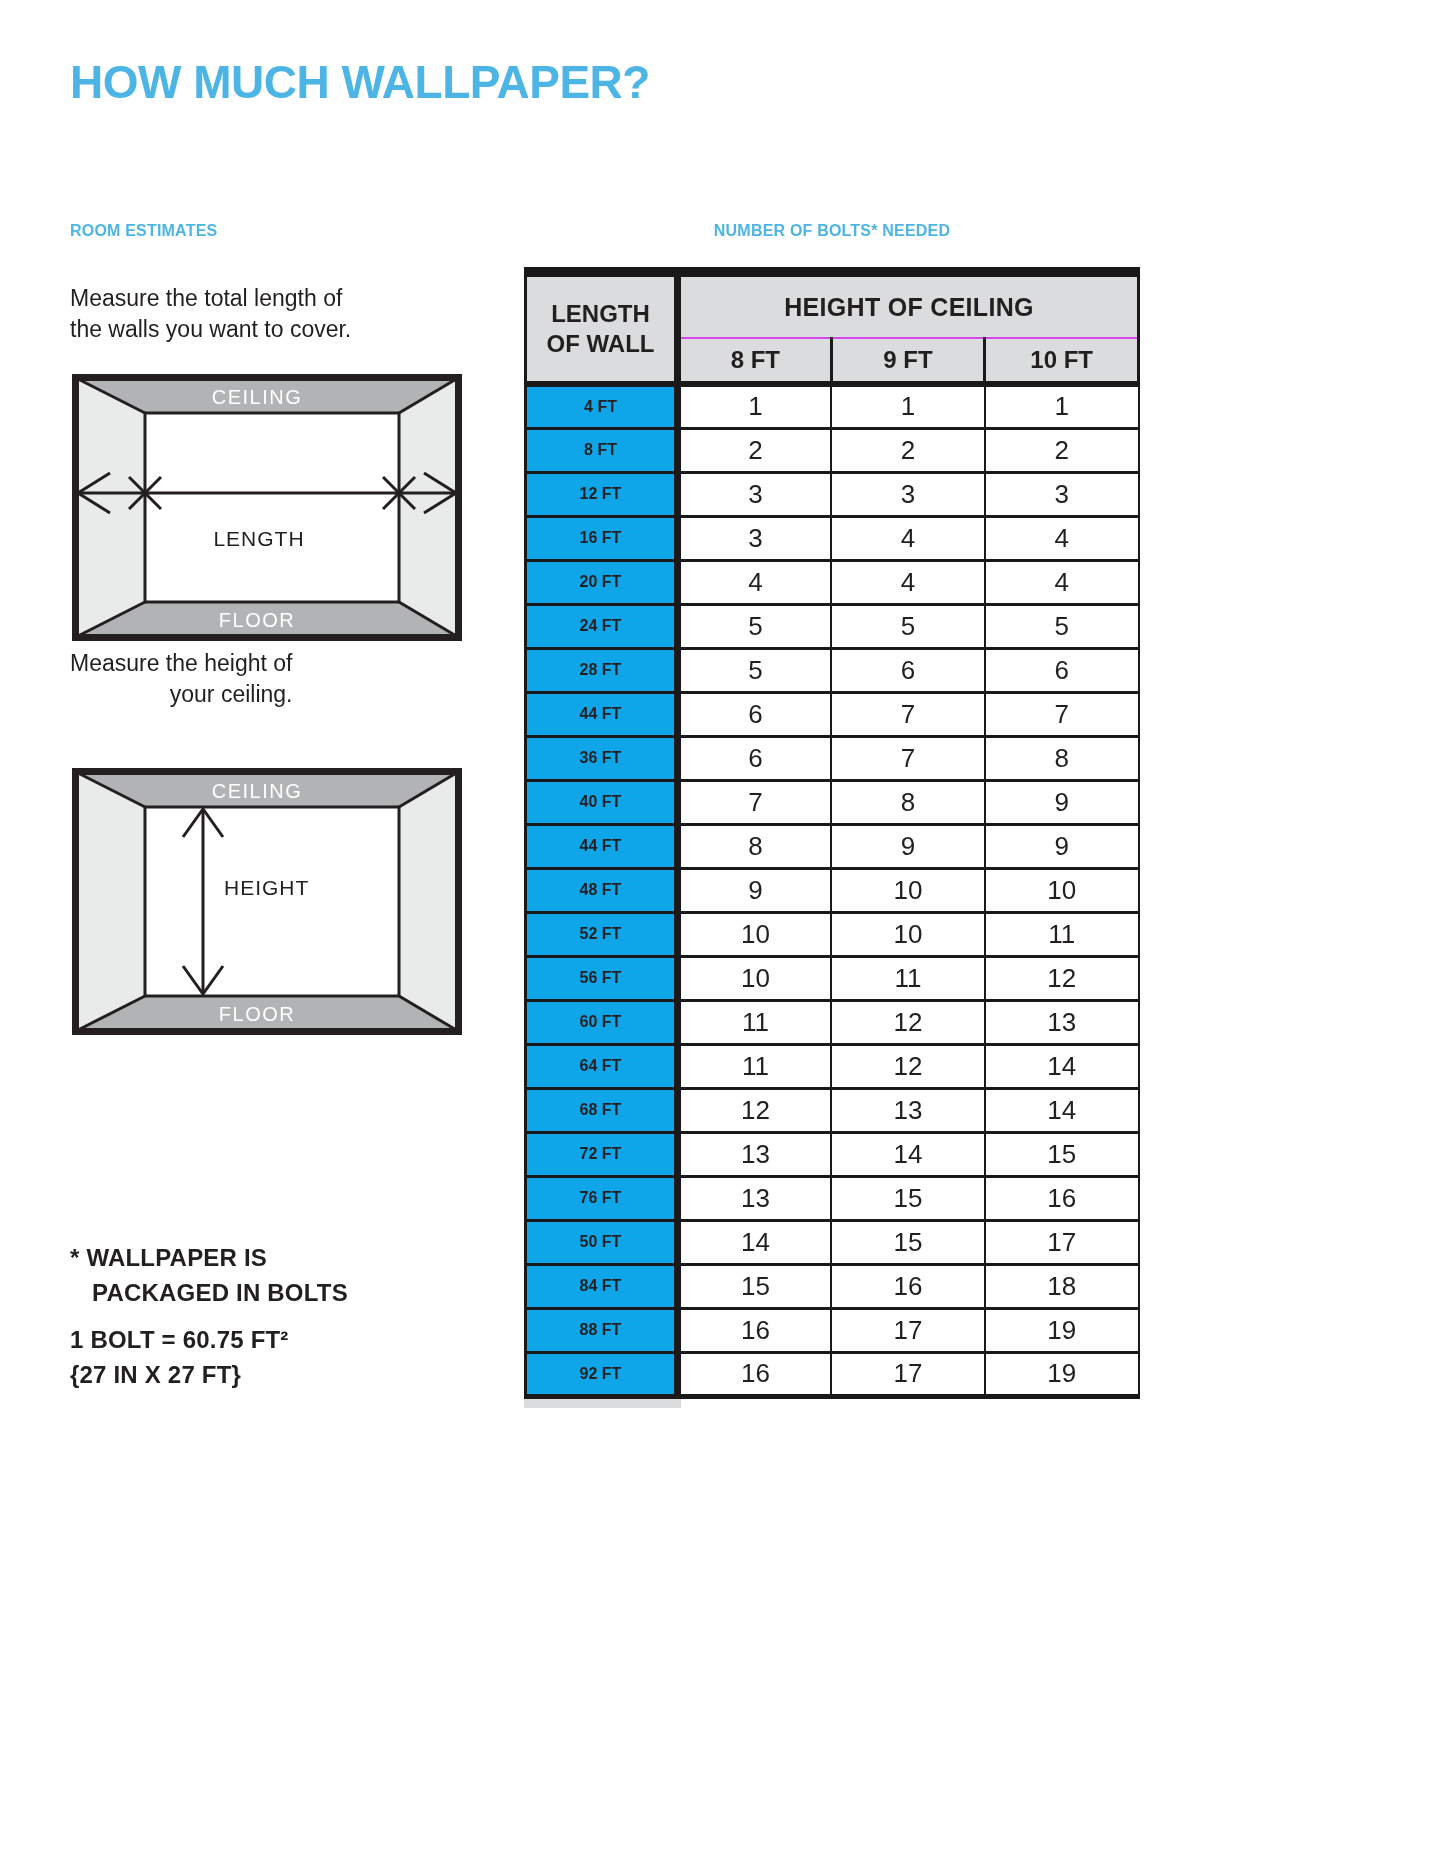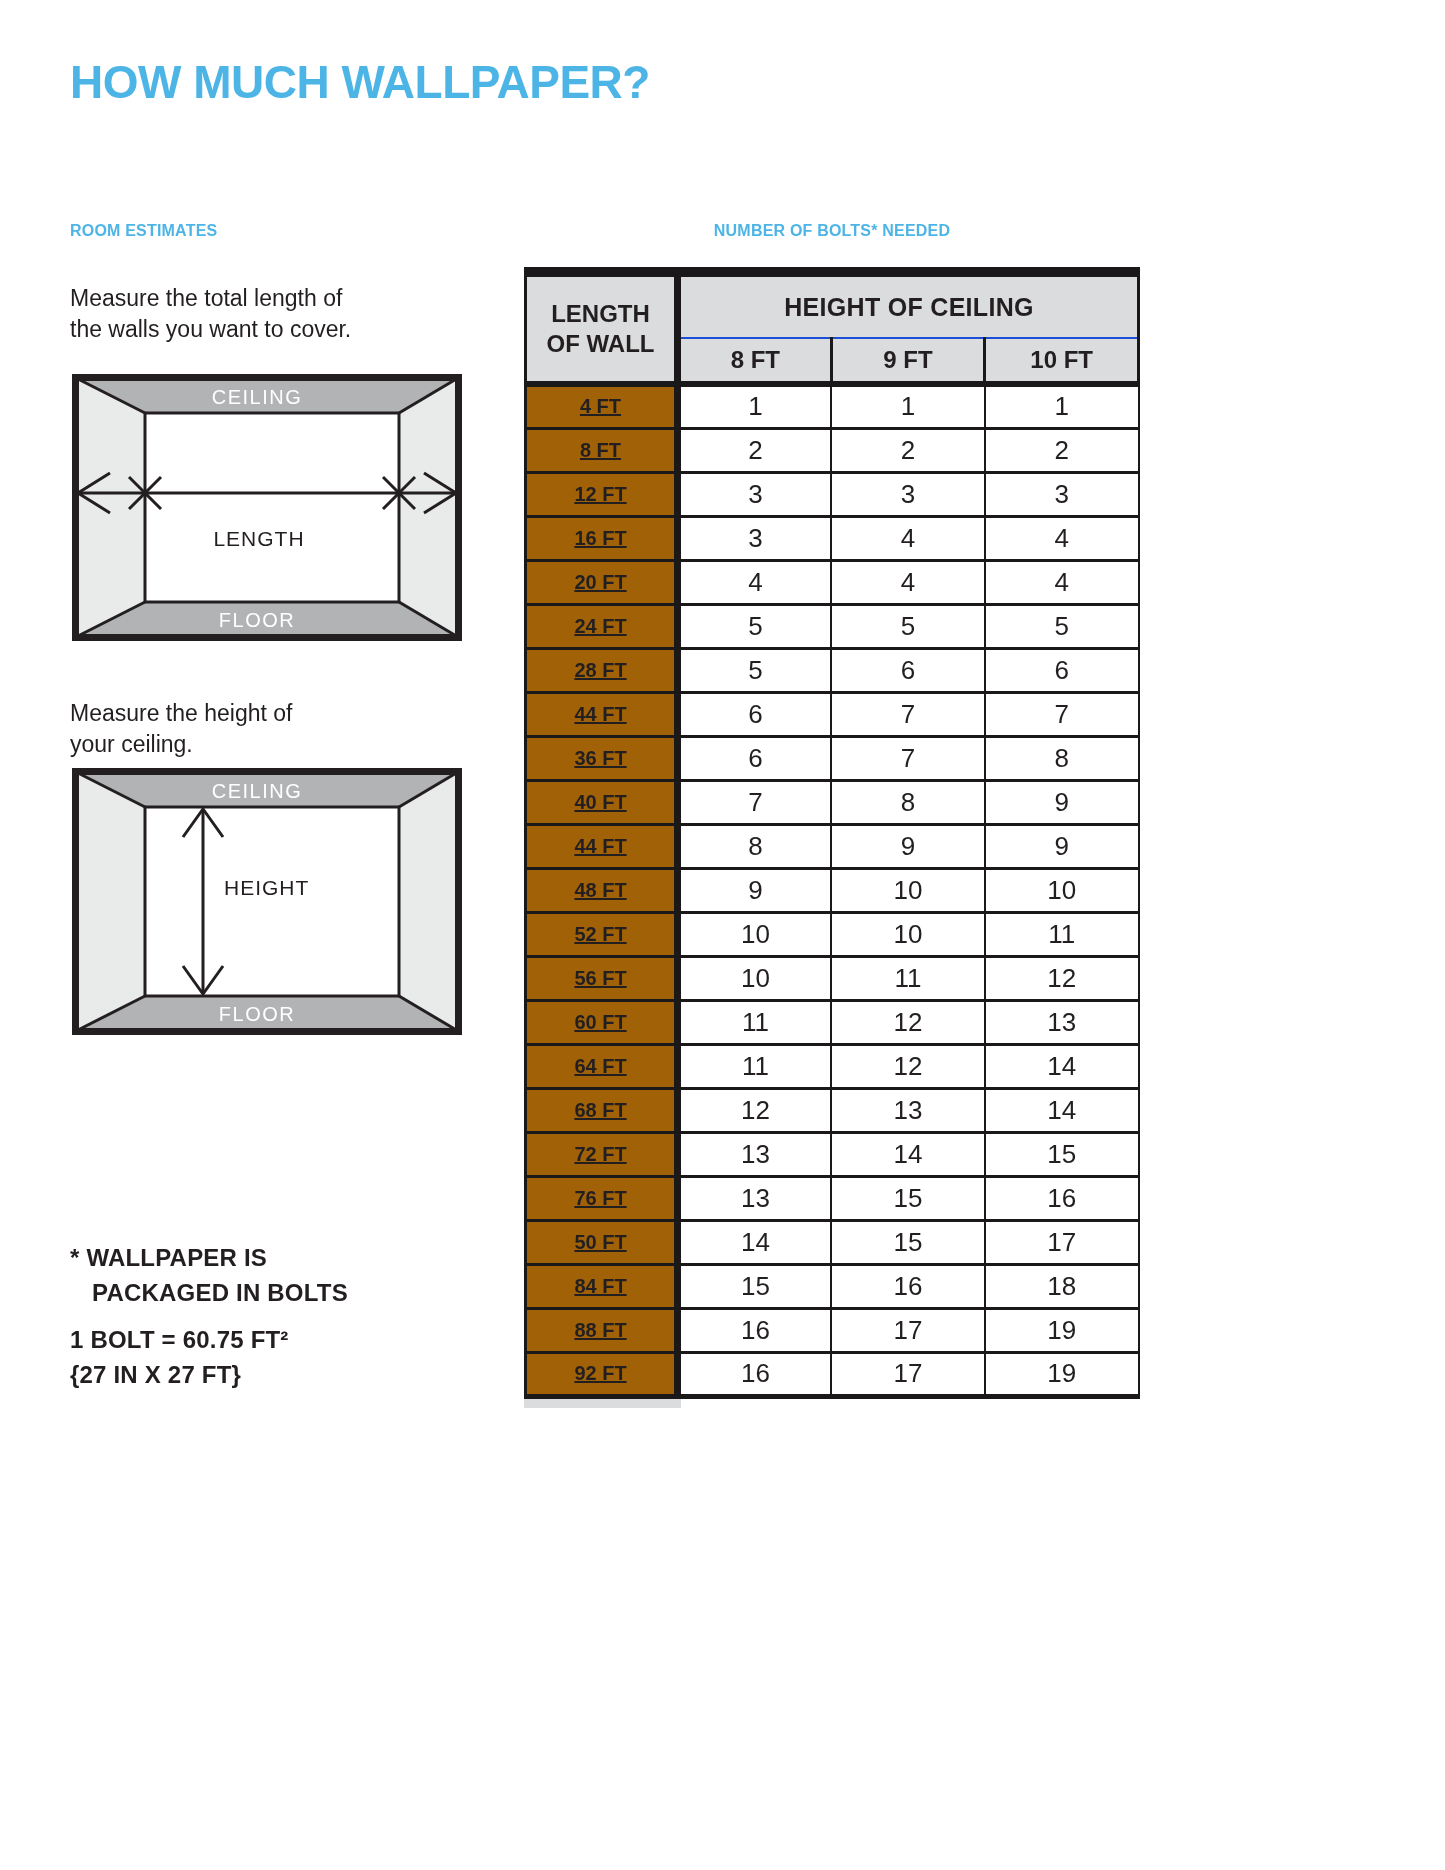--- a/index.html
+++ b/index.html
@@ -17,21 +17,21 @@
     font-size:46px; font-weight:bold; letter-spacing:-0.5px;
     color:#4db5e6;
   }
   .section-heading {
     font-size:16px; font-weight:bold; color:#4db5e6; letter-spacing:0.2px;
   }
   .room-estimates-heading { position:absolute; left:70px; top:222px; }
   .table-heading-wrap { position:absolute; left:524px; top:222px; width:616px; text-align:center; }
   .body-text { position:absolute; left:70px; font-size:23px; line-height:31px; color:#231f20; }
   .step1 { top:283px; }
-  .step2 { top:698px; }
+  .step2 { top:648px;text-align:right; }
   .step3 { top:1070px; }
   .footnote {
     position:absolute; left:70px; top:1240px;
     font-size:24px; font-weight:bold; line-height:35px; letter-spacing:0.2px;
   }
   .footnote .indented { padding-left:22px; }
   .bolt-note {
     position:absolute; left:70px; top:1322px;
     font-size:24px; font-weight:bold; line-height:35px; letter-spacing:0.2px;
   }
@@ -49,34 +49,34 @@
     text-align:center; vertical-align:middle; color:#231f20;
   }
   th.corner {
     width:152px; background:#dbdcdd;
     border-left:3px solid #1b1819; border-right:7px solid #1b1819;
     border-bottom:6px solid #1b1819;
     font-size:24px; font-weight:bold; line-height:30px;
   }
   th.group {
     background:#dbdcdd; height:66px;
-    border-bottom:2px solid #1d4ed8; border-right:3px solid #1b1819;
+    border-bottom:2px solid #d946ef; border-right:3px solid #1b1819;
     font-size:25px; font-weight:bold; letter-spacing:0.3px;
   }
   th.colh {
     background:#dbdcdd; height:46px;
     border-bottom:6px solid #1b1819; border-right:3px solid #1b1819;
     font-size:24px; font-weight:bold;
   }
   th.colh + th.colh { border-left:0; }
   tbody th.rowlabel {
-    background:#a16207;
+    background:#0ea5e9;
     border-left:3px solid #1b1819; border-right:7px solid #1b1819;
     border-bottom:3px solid #1b1819;
-    font-size:20px; font-weight:bold; height:44px;text-decoration:underline;
+    font-size:16px; font-weight:bold; height:44px;
   }
   tbody td.cell {
     background:#ffffff;
     border:2px solid #1b1819; border-bottom-width:3px;
     font-size:26px; height:44px;
   }
   tbody tr:last-child th.rowlabel, tbody tr:last-child td.cell { border-bottom-width:5px; }
   .gray-tail {
     position:absolute; left:0; top:100%; width:157px; height:9px;
     background:#dbdcdd;

